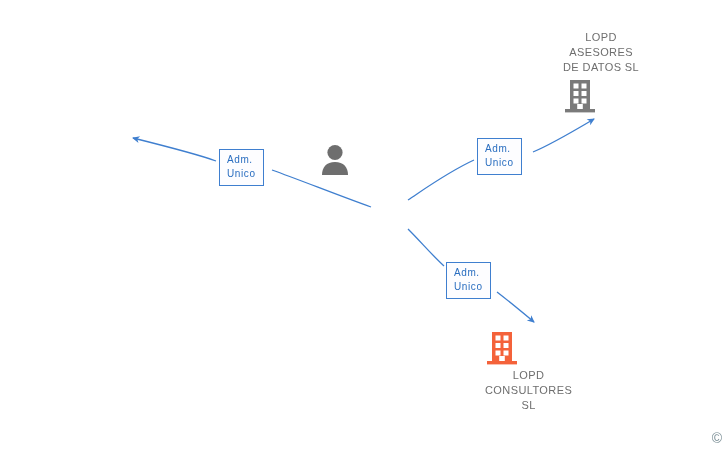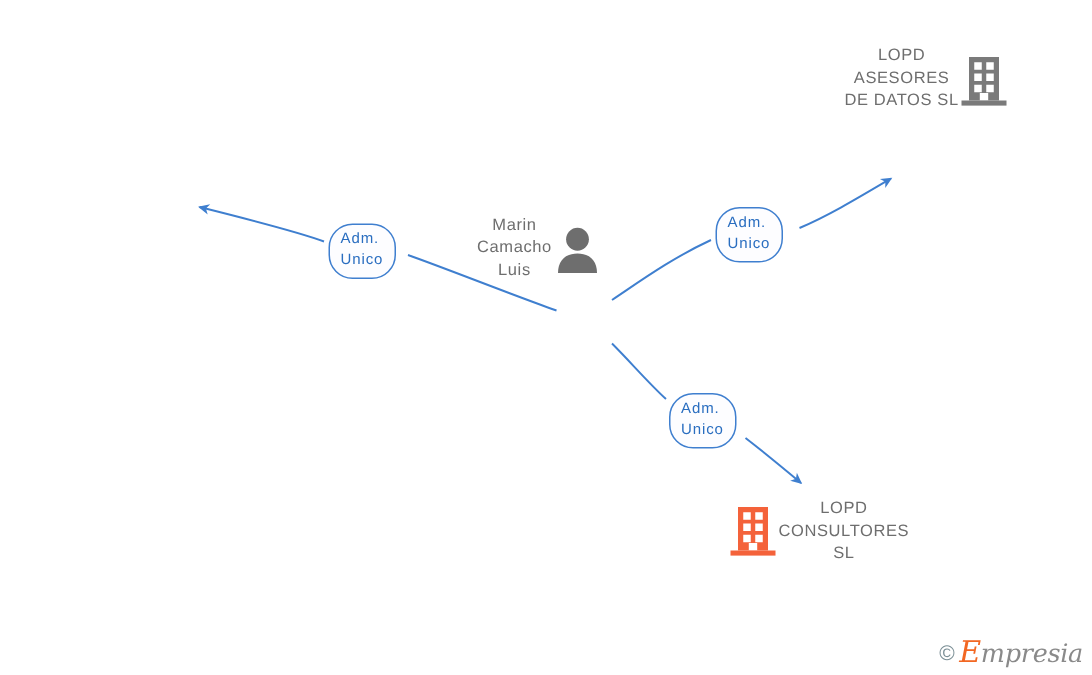--- a/index.html
+++ b/index.html
@@ -21,22 +21,22 @@
     top: 0;
     width: 728px;
     height: 450px;
     pointer-events: none;
   }
 
   
   .node {
     position: absolute;
     display: flex;
-    flex-direction: row;
-    align-items: center;
+    flex-direction: column;
+    align-items: flex-start;
     width: 140px;
     margin-left: -70px;
   }
   .node-label {
     font-size: 11px;
     line-height: 15px;
     color: #6e6e6e;
     text-align: center;
     letter-spacing: 0.4px;
     white-space: pre-line;
@@ -56,21 +56,21 @@
     width: 34px;
     height: 34px;
     display: block;
   }
 
   
   .edge-label {
     position: absolute;
     box-sizing: border-box;
     border: 1px solid #3f7fcf;
-    border-radius: 16px;
+    border-radius: 0;
     background: #fdfdff;
     color: #2a6ec0;
     font-size: 10px;
     line-height: 14px;
     letter-spacing: 0.6px;
     padding: 3px 7px 4px 7px;
     text-align: left;
     white-space: pre-line;
     box-shadow: 0 0 0 0 rgba(0,0,0,0);
   }
@@ -139,23 +139,20 @@
         <rect x="18.5" y="13" width="5" height="5" fill="#ffffff"></rect>
         <rect x="10.5" y="20.5" width="5" height="5" fill="#ffffff"></rect>
         <rect x="18.5" y="20.5" width="5" height="5" fill="#ffffff"></rect>
         <rect x="14.2" y="26" width="5.6" height="5" fill="#ffffff"></rect>
         <rect x="2" y="31" width="30" height="3.4" fill="#7a7a7a"></rect>
       </svg>
     </span>
   </div>
 
   <div class="node" style="left:388px; top:143px;">
-    <div class="node-label above">Marin
-Camacho
-Luis</div>
     <span class="person-wrap">
       <svg viewBox="0 0 34 34" width="34" height="34">
         <circle cx="17" cy="9.5" r="7.6" fill="#6e6e6e"></circle>
         <path d="M17,19 C25.5,19 30,24.2 30,32 L4,32 C4,24.2 8.5,19 17,19 Z" fill="#6e6e6e"></path>
       </svg>
     </span>
   </div>
 
   <div class="node" style="left:555px; top:330px;">
     <span class="icon-wrap">
@@ -180,16 +177,15 @@
 Unico</div>
 
   <div class="edge-label" style="left:477px; top:138px;">Adm.
 Unico</div>
 
   <div class="edge-label" style="left:446px; top:262px;">Adm.
 Unico</div>
 
   <div id="watermark">
     <span class="copy">©</span>
-    <span class="brand"><span class="cap">E</span><span>mpresia</span></span>
   </div>
 
 </div>
 
 </body></html>

